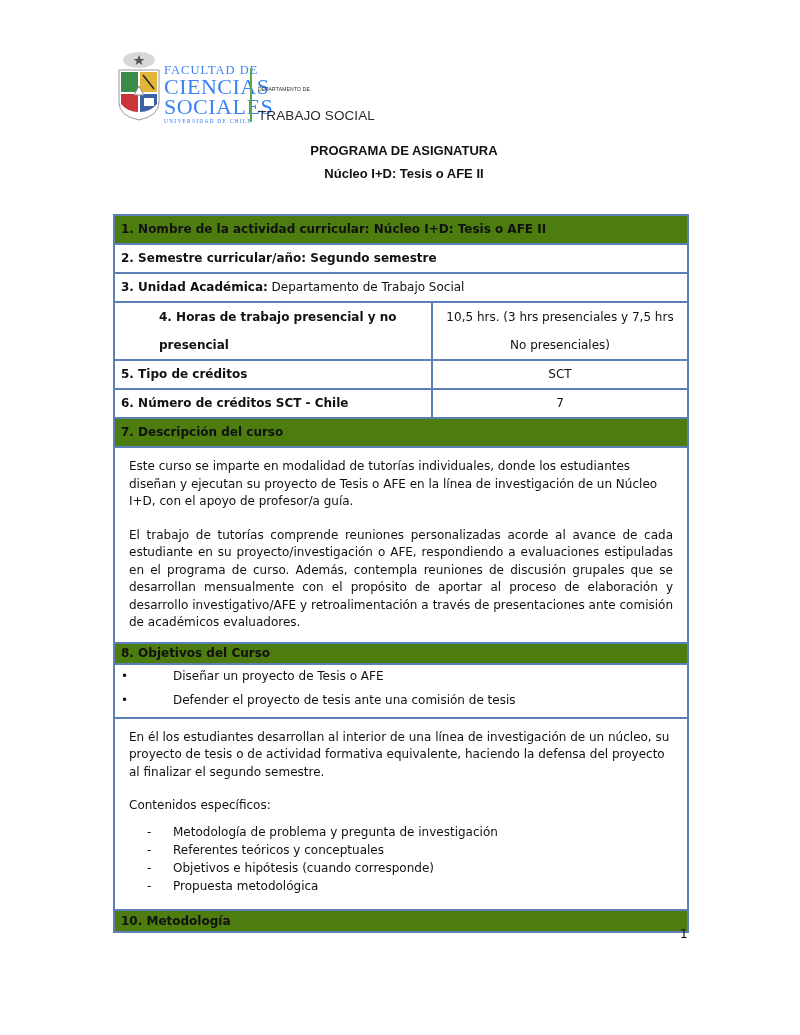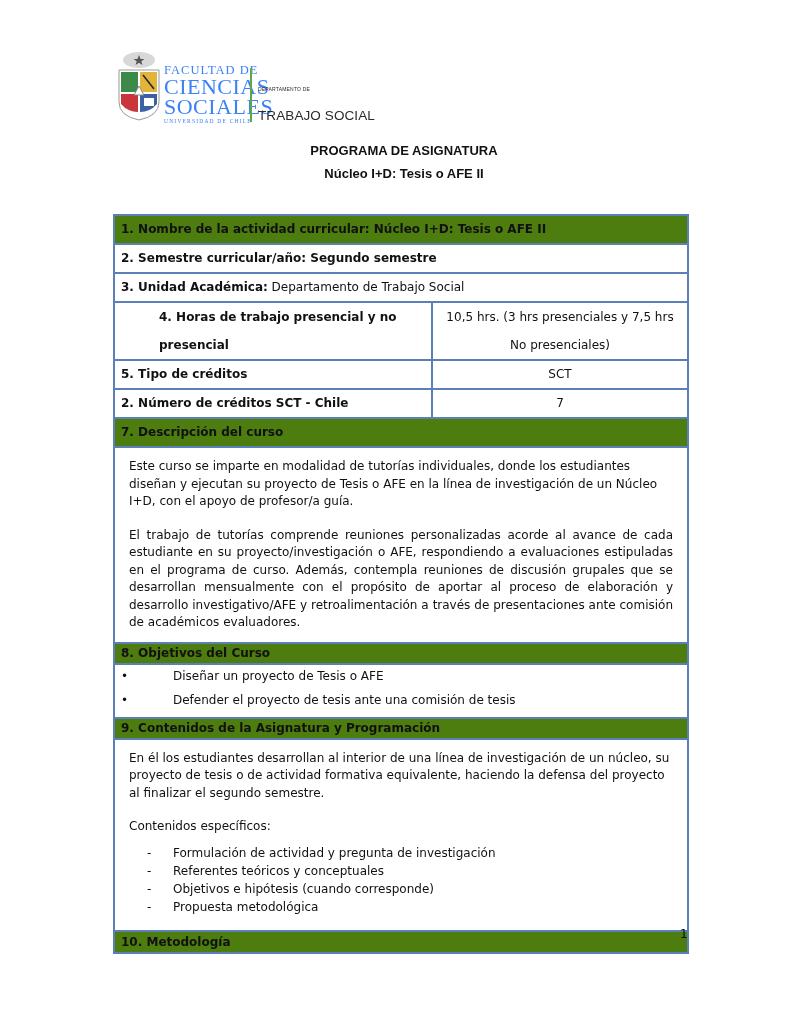--- a/index.html
+++ b/index.html
@@ -87,21 +87,21 @@
   </tr>
   <tr>
     <td class="b row-2" style="width:266px;padding-left:44px;">4. Horas de trabajo presencial y no presencial</td>
     <td class="c row-2">10,5 hrs. (3 hrs presenciales y 7,5 hrs No presenciales)</td>
   </tr>
   <tr>
     <td class="b row-h">5. Tipo de créditos</td>
     <td class="c row-h">SCT</td>
   </tr>
   <tr>
-    <td class="b row-h">2. Número de créditos SCT - Chile</td>
+    <td class="b row-h">6. Número de créditos SCT - Chile</td>
     <td class="c row-h">7</td>
   </tr>
   <tr>
     <td colspan="2" class="hdr row-h">7. Descripción del curso</td>
   </tr>
   <tr>
     <td colspan="2" class="para">
       <p>Este curso se imparte en modalidad de tutorías individuales, donde los estudiantes diseñan y ejecutan su proyecto de Tesis o AFE en la línea de investigación de un Núcleo I+D, con el apoyo de profesor/a guía.</p>
       <p class="justify">El trabajo de tutorías comprende reuniones personalizadas acorde al avance de cada estudiante en su proyecto/investigación o AFE, respondiendo a evaluaciones estipuladas en el programa de curso. Además, contempla reuniones de discusión grupales que se desarrollan mensualmente con el propósito de aportar al proceso de elaboración y desarrollo investigativo/AFE y retroalimentación a través de presentaciones ante comisión de académicos evaluadores.</p>
     </td>
@@ -115,30 +115,27 @@
         <span class="dot">•</span>
         <span>Diseñar un proyecto de Tesis o AFE</span>
       </div>
       <div class="bullet" style="line-height:26px;">
         <span class="dot">•</span>
         <span>Defender el proyecto de tesis ante una comisión de tesis</span>
       </div>
     </td>
   </tr>
   <tr>
-    <td colspan="2" class="hdr" style="line-height:19px;">9. Contenidos de la Asignatura y Programación</td>
-  </tr>
-  <tr>
     <td colspan="2" class="para" style="padding-bottom:14px !important;">
       <p>En él los estudiantes desarrollan al interior de una línea de investigación de un núcleo, su proyecto de tesis o de actividad formativa equivalente, haciendo la defensa del proyecto al finalizar el segundo semestre.</p>
       <p style="margin-top:16px;">Contenidos específicos:</p>
       <ul class="dashlist">
         <li>
               <span class="dash">-</span>
-              <span>Formulación de actividad y pregunta de investigación</span>
+              <span>Metodología de problema y pregunta de investigación</span>
             </li>
         <li>
               <span class="dash">-</span>
               <span>Referentes teóricos y conceptuales</span>
             </li>
         <li>
               <span class="dash">-</span>
               <span>Objetivos e hipótesis (cuando corresponde)</span>
             </li>
         <li>

